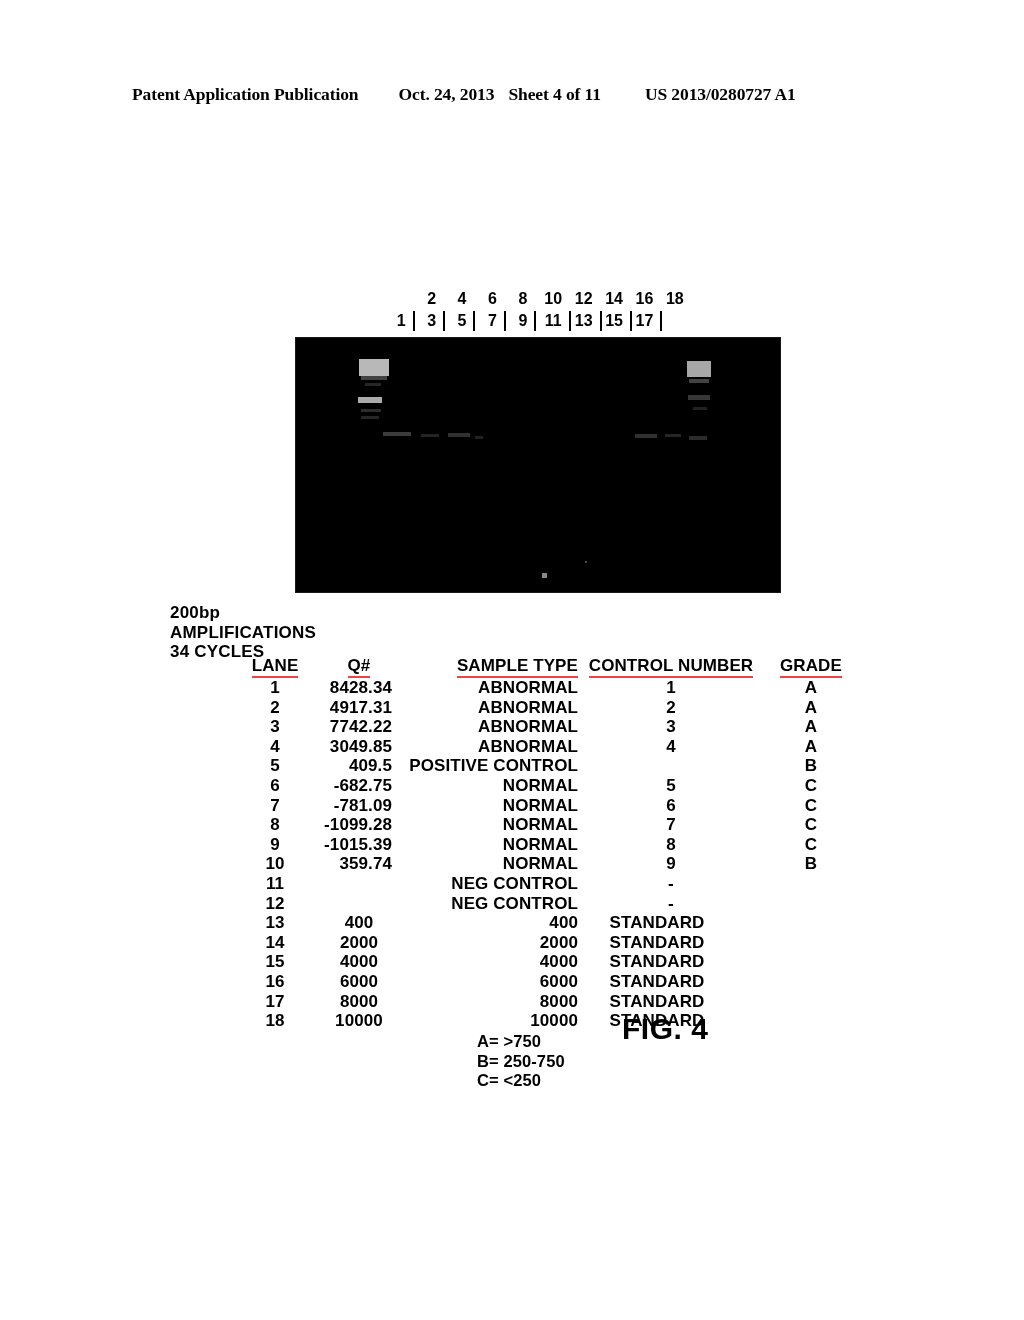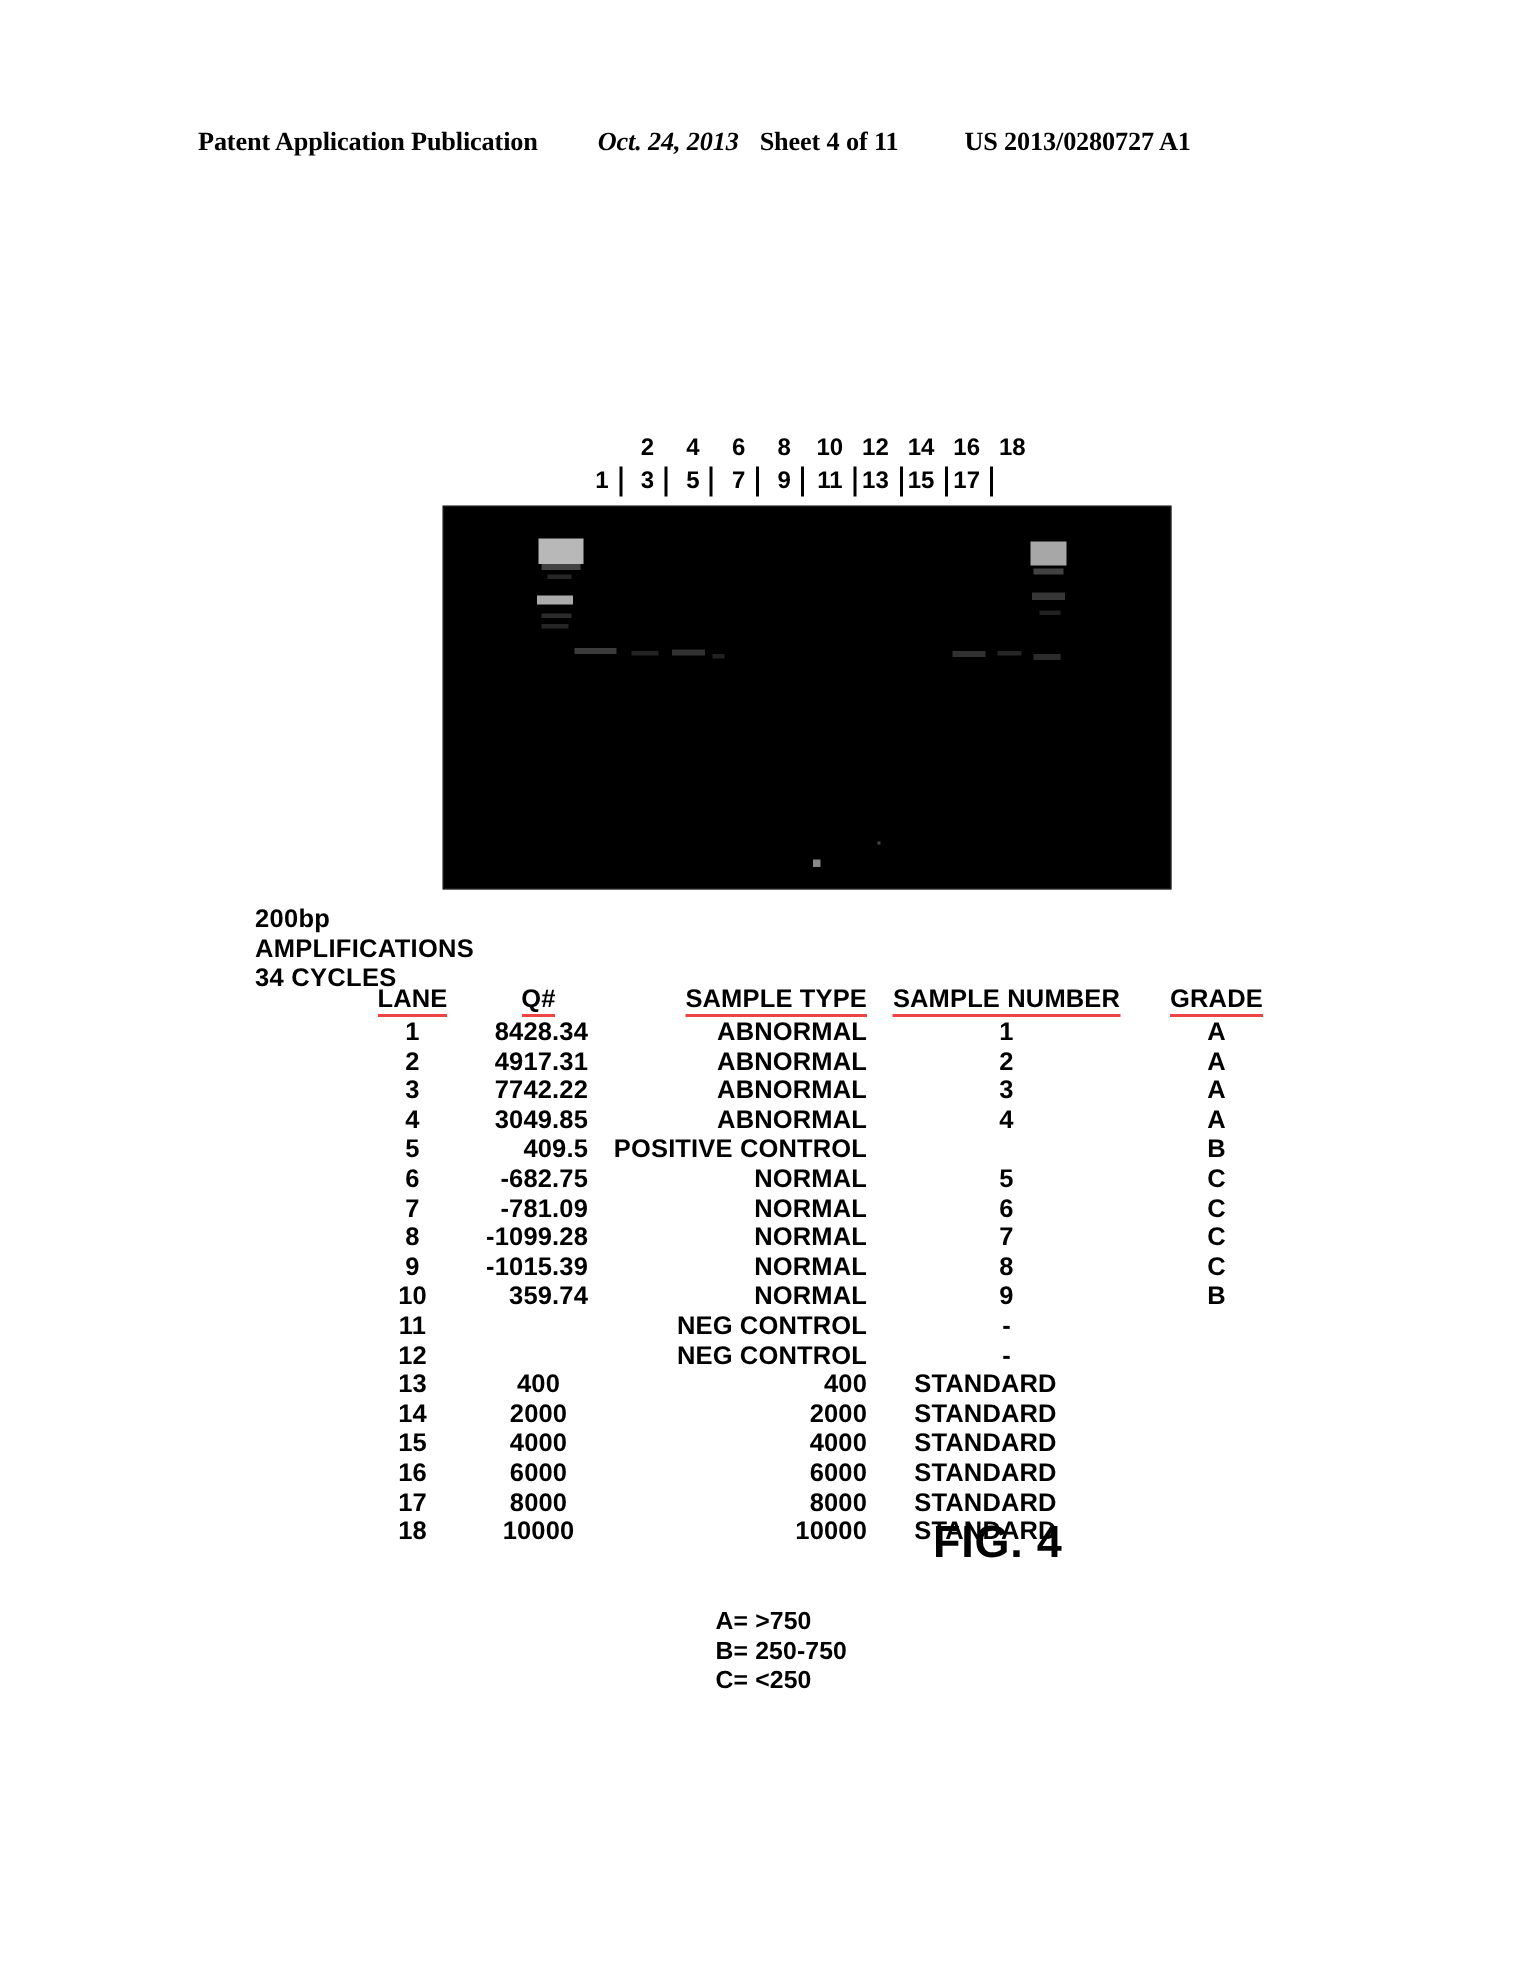--- a/index.html
+++ b/index.html
@@ -26,21 +26,21 @@
     height: 26px;
     font-family: "Liberation Serif", serif;
     font-weight: bold;
     font-size: 17.5px;
     letter-spacing: -0.1px;
     white-space: nowrap;
     display: flex;
     align-items: baseline;
   }
   .page-header .hdr-pub   { }
-  .page-header .hdr-date  { margin-left: 40px; font-style: italic; }
+  .page-header .hdr-date  { margin-left: 40px; }
   .page-header .hdr-sheet { margin-left: 14px; }
   .page-header .hdr-num   { margin-left: 44px; }
 
   
   .lane-ruler {
     position: absolute;
     left: 296px;
     top: 288px;
     width: 484px;
     height: 48px;
@@ -165,21 +165,21 @@
   .col-grade  { width: 94px;  text-align: center; }
   .col-q.ctr  { text-align: center; padding-right: 0 !important; }
 
   td.std-num { text-align: center; padding-left: 0; margin-top: 20px; }
   td.std-num span { display: inline-block; transform: translateX(-14px); }
 
   
   .legend {
     position: absolute;
     left: 477px;
-    top: 1072px;
+    top: 1032px;
     font-size: 16.5px;
     font-weight: bold;
     line-height: 19.5px;
     letter-spacing: 0.1px;
   }
   .fig-caption {
     position: absolute;
     left: 622px;
     top: 1012px;
     font-size: 30px;
@@ -261,21 +261,21 @@
   <div>34 CYCLES</div>
 </div>
 
 <div class="tbl">
   <table>
     <thead>
       <tr>
         <th class="col-lane"><span class="th-inner">LANE</span></th>
         <th class="col-q ctr"><span class="th-inner">Q#</span></th>
         <th class="col-type"><span class="th-inner">SAMPLE TYPE</span></th>
-        <th class="col-num"><span class="th-inner">SAMPLE NUMBER</span></th>
+        <th class="col-num"><span class="th-inner">CONTROL NUMBER</span></th>
         <th class="col-grade"><span class="th-inner">GRADE</span></th>
       </tr>
     </thead>
     <tbody>
       <tr>
           <td class="col-lane">1</td>
           <td class="col-q">8428.34</td>
           <td class="col-type">ABNORMAL</td>
           <td class="col-num">1</td>
           <td class="col-grade">A</td>

